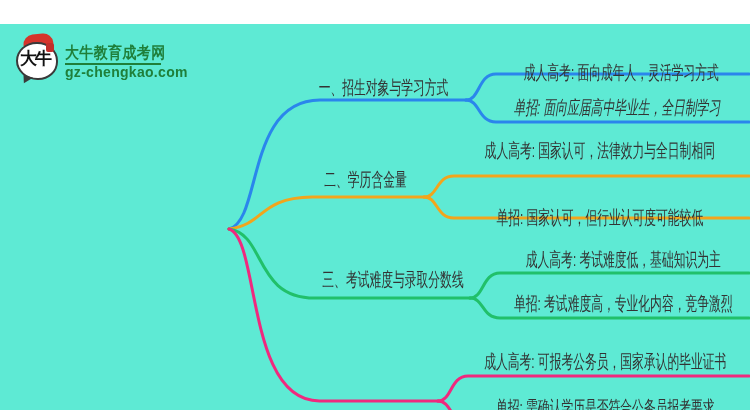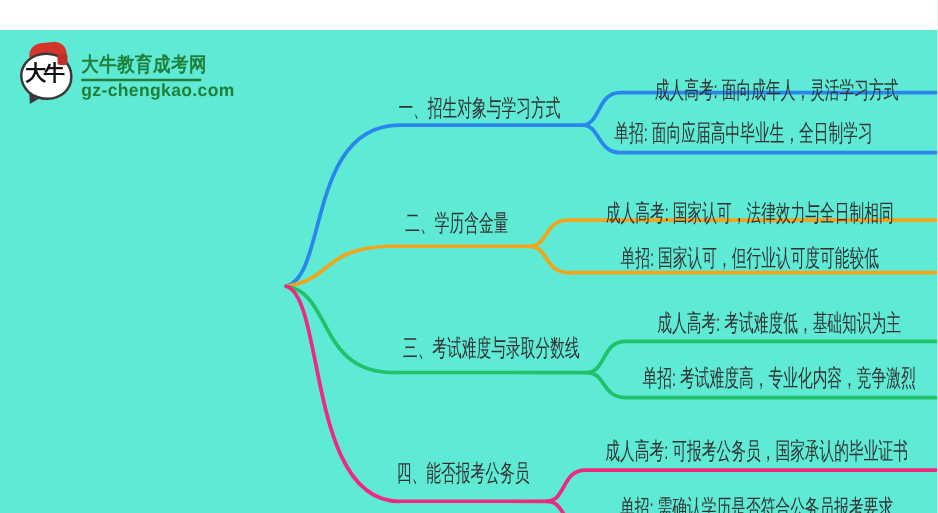--- a/index.html
+++ b/index.html
@@ -73,47 +73,44 @@
     </div>
   </div>
 
 
   <div class="node" style="left:300px;top:52px;width:166px;align-items:center;">
     <span>一、招生对象与学习方式</span>
   </div>
   <div class="node" style="left:494px;top:37px;width:254px;">
     <span>成人高考: 面向成年人，灵活学习方式</span>
   </div>
-  <div class="node" style="left:468px;top:72px;width:254px;">
+  <div class="node" style="left:490px;top:72px;width:254px;font-style:italic;">
     <span>单招: 面向应届高中毕业生，全日制学习</span>
   </div>
 
   <div class="node" style="left:295px;top:144px;width:140px;">
     <span>二、学历含金量</span>
   </div>
-  <div class="node" style="left:452px;top:136px;width:296px;">
+  <div class="node" style="left:452px;top:115px;width:296px;">
     <span>成人高考: 国家认可，法律效力与全日制相同</span>
   </div>
-  <div class="node" style="left:452px;top:172px;width:296px;text-align:right;">
+  <div class="node" style="left:452px;top:182px;width:296px;text-align:right;">
     <span>单招: 国家认可，但行业认可度可能较低</span>
   </div>
 
   <div class="node" style="left:302px;top:244px;width:182px;">
     <span>三、考试难度与录取分数线</span>
   </div>
   <div class="node" style="left:498px;top:224px;width:250px;align-items:flex-end;">
     <span>成人高考: 考试难度低，基础知识为主</span>
   </div>
   <div class="node" style="left:498px;top:268px;width:250px;text-align:center;">
     <span>单招: 考试难度高，专业化内容，竞争激烈</span>
   </div>
 
-  <div class="node" style="left:295px;top:344px;width:150px;">
-    <span>四、能否报考公务员</span>
-  </div>
   <div class="node" style="left:462px;top:326px;width:286px;align-items:center;">
     <span>成人高考: 可报考公务员，国家承认的毕业证书</span>
   </div>
   <div class="node" style="left:462px;top:372px;width:286px;">
     <span>单招: 需确认学历是否符合公务员报考要求</span>
   </div>
 
 </div>
 
 </body></html>

